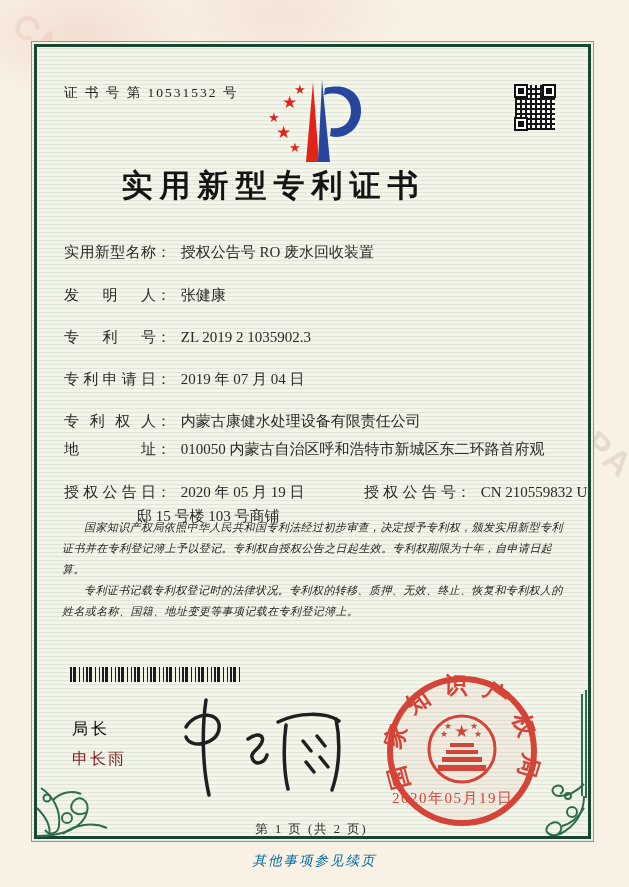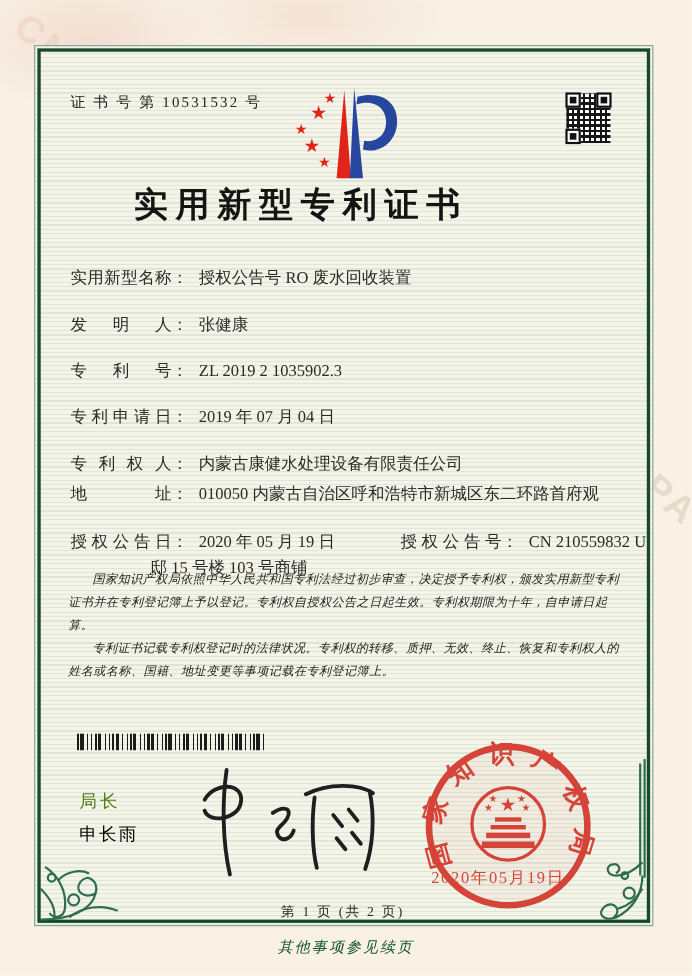--- a/index.html
+++ b/index.html
@@ -49,32 +49,32 @@
   .flabel-inline{display:inline-block;width:92px;text-align:justify;text-align-last:justify;}
 
   .paras{position:absolute;left:62px;top:517px;width:508px;font-size:11px;line-height:1.92;
          font-style:italic;color:#24241f;letter-spacing:0.4px;}
   .paras p{margin:0;text-indent:2em;}
 
   .barcode{position:absolute;left:70px;top:667px;width:172px;height:15px;background:
       repeating-linear-gradient(90deg,#1b1b1b 0 2px,transparent 2px 3px,#1b1b1b 3px 6px,
       transparent 6px 9px,#1b1b1b 9px 10px,transparent 10px 13px,#1b1b1b 13px 14px,transparent 14px 16px);}
 
-  .officer-title{position:absolute;left:72px;top:719px;font-size:16px;letter-spacing:3px;color:#4d7c0f;}
-  .officer-name{position:absolute;left:72px;top:749px;font-size:16px;letter-spacing:2px;color:#000000;}
+  .officer-title{position:absolute;left:72px;top:719px;font-size:16px;letter-spacing:3px;color:#000000;}
+  .officer-name{position:absolute;left:72px;top:749px;font-size:16px;letter-spacing:2px;color:#7f1d1d;}
 
   .signature{position:absolute;left:168px;top:697px;}
   .seal{position:absolute;left:380px;top:671px;opacity:0.93;}
   .flourish-bl{position:absolute;left:33px;top:748px;}
   .flourish-br{position:absolute;left:540px;top:688px;}
 
   .page-info{position:absolute;left:31px;top:821px;width:561px;text-align:center;
              font-size:12.5px;letter-spacing:2px;color:#2a2a26;}
   .cont-note{position:absolute;left:0;top:852px;width:629px;text-align:center;
-             font-size:13.5px;font-style:italic;letter-spacing:2px;color:#14532d;}
+             font-size:13.5px;font-style:italic;letter-spacing:2px;color:#0369a1;}
 </style>
 </head>
 <body>
 
 <div class="page">
 
   <div class="blob blob1"></div>
   <div class="blob blob2"></div>
 
   <span class="wm pink" style="left:30px;top:5px;">CNIPA</span>

